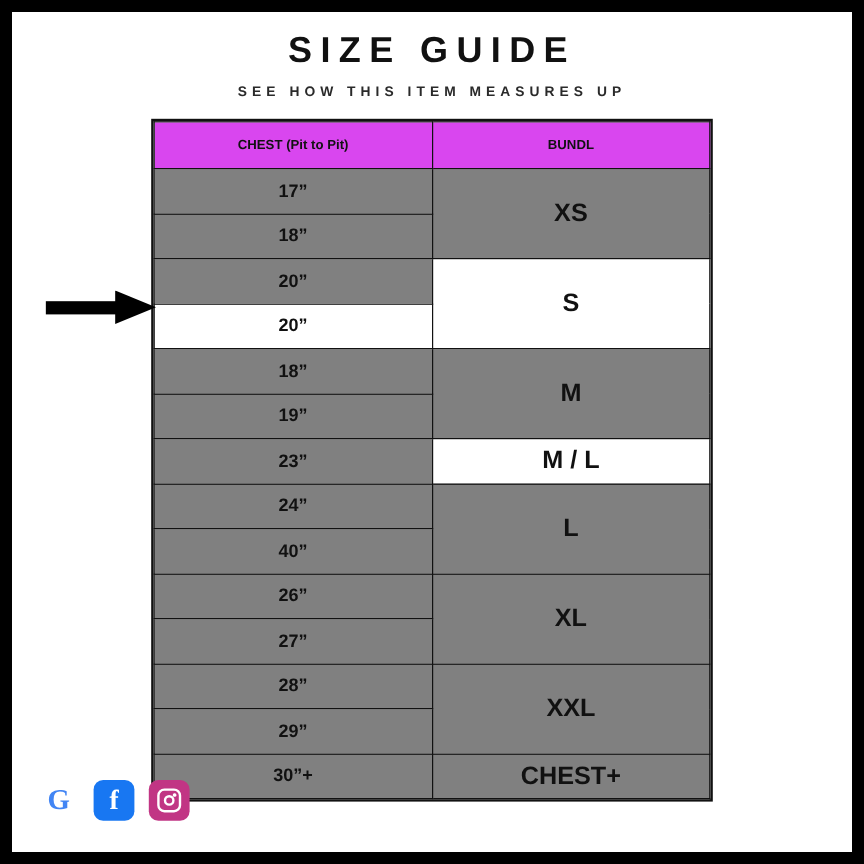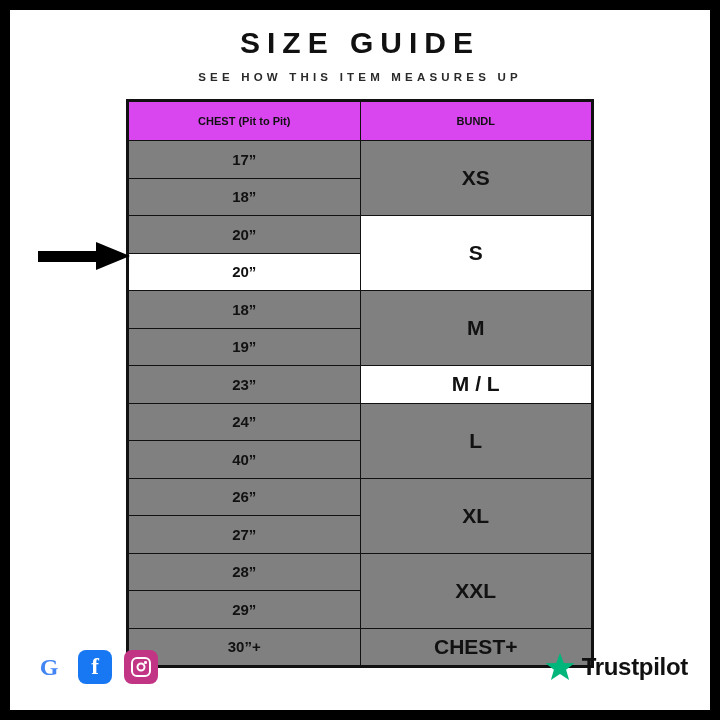--- a/index.html
+++ b/index.html
@@ -285,24 +285,16 @@
         <div class="social facebook">f</div>
         <div class="social instagram">
           <div class="ig-outer">
             <div class="ig-inner"></div>
             <div class="ig-dot"></div>
           </div>
         </div>
       </div>
 
 
-      <div class="trustpilot">
-        <div class="tp-star">
-          <svg width="30" height="30" viewBox="0 0 30 30">
-            <polygon points="15,1 18.8,10.9 29.5,11.2 21.1,17.8 24.1,28.1 15,22 5.9,28.1 8.9,17.8 0.5,11.2 11.2,10.9" fill="#00B67A"></polygon>
-          </svg>
-        </div>
-        <div class="tp-name">Trustpilot</div>
-      </div>
     </div>
 
   </div>
 </div>
 
 </body></html>

